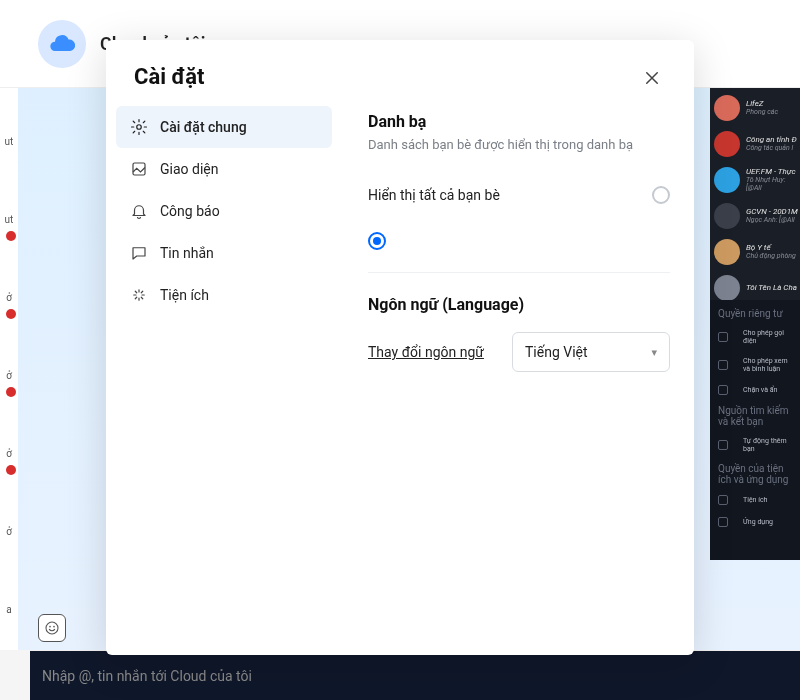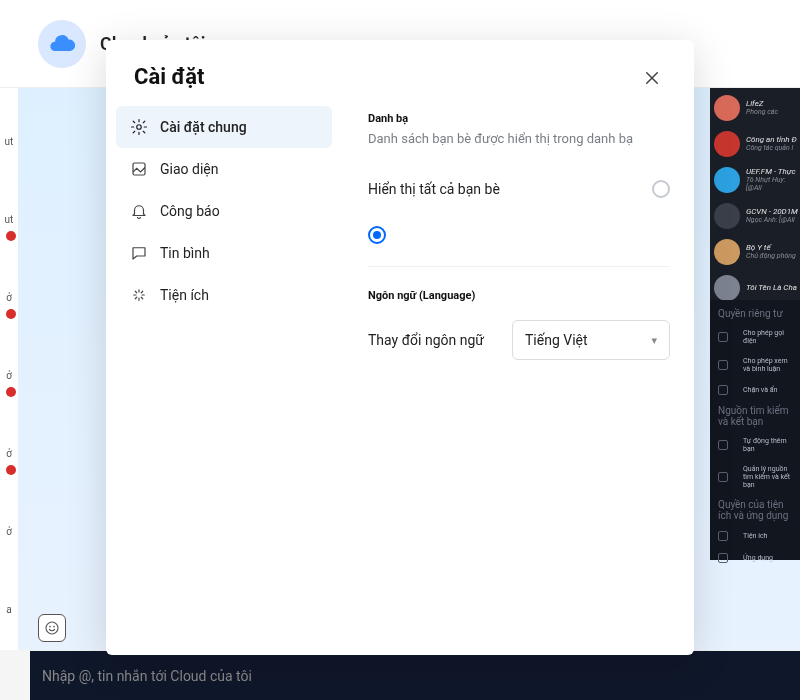--- a/index.html
+++ b/index.html
@@ -39,29 +39,29 @@
 
     
     .sidebar { width: 236px; padding: 2px 10px; }
     .sidebar-item { display: flex; align-items: center; gap: 12px; padding: 12px 14px; border-radius: 6px; font-size: 14px; color: #222; cursor: pointer; }
     .sidebar-item.active { background: #eef4fb; font-weight: 500; }
     .sidebar-item .ic { width: 18px; height: 18px; display:flex; align-items:center; justify-content:center; color:#444;}
     .sidebar-item.active .ic, .sidebar-item.active span { color: #222; }
 
     
     .content { flex: 1; padding: 4px 24px 0 14px; }
-    .section-title { font-size: 11px; font-weight: 700; color: #111; margin-bottom: 6px; padding-top: 4px;}
+    .section-title { font-size: 16px; font-weight: 700; color: #111; margin-bottom: 6px; padding-top: 4px;}
     .section-desc { font-size: 13px; color: #7a7f87; margin-bottom: 20px; }
     .radio-row { display: flex; justify-content: space-between; align-items: center; padding: 14px 0; font-size: 14px; color: #222; cursor: pointer; }
     .radio { width: 18px; height: 18px; border-radius: 50%; border: 2px solid #c5c9d0; position: relative; flex-shrink:0;}
     .radio.on { border-color: #0068ff; }
     .radio.on::after { content: ""; position: absolute; inset: 3px; border-radius: 50%; background: #0068ff; }
     .divider { height: 1px; background: #eef0f2; margin: 8px 0 18px; }
     .lang-row { display: flex; justify-content: space-between; align-items: center; padding-top: 12px;}
-    .lang-label { font-size: 14px; color: #222; }
+    .lang-label { font-size: 14px; color: #222; text-decoration: underline; }
     .select { width: 158px; height: 40px; border: 1px solid #d8dce1; border-radius: 6px; display: flex; align-items: center; justify-content: space-between; padding: 0 12px; font-size: 14px; color: #222; cursor: pointer; background:#fff;}
     .select .chev { color: #888; font-size: 11px; }
   </style>
 </head>
 <body>
 
 <div class="bg-header">
   <div class="bg-avatar">
     <svg viewBox="0 0 24 24">
         <path fill="#3a8eff" d="M19 18H6a4 4 0 0 1 0-8 6 6 0 0 1 11.6-1.8A4.5 4.5 0 0 1 19 18z"></path>
@@ -163,24 +163,20 @@
       <span>Cho phép xem và bình luận</span>
     </div>
   <div class="rp2-row">
       <span class="rp2-icon"></span>
       <span>Chặn và ẩn</span>
     </div>
   <div class="rp2-hdr">Nguồn tìm kiếm và kết bạn</div>
   <div class="rp2-row">
       <span class="rp2-icon"></span>
       <span>Tự động thêm bạn</span>
-    </div>
-  <div class="rp2-row">
-      <span class="rp2-icon"></span>
-      <span>Quản lý nguồn tìm kiếm và kết bạn</span>
     </div>
   <div class="rp2-hdr">Quyền của tiện ích và ứng dụng</div>
   <div class="rp2-row">
       <span class="rp2-icon"></span>
       <span>Tiện ích</span>
     </div>
   <div class="rp2-row">
       <span class="rp2-icon"></span>
       <span>Ứng dụng</span>
     </div>
@@ -223,21 +219,21 @@
               </svg>
             </span>
           <span>Công báo</span>
         </div>
         <div class="sidebar-item">
           <span class="ic">
               <svg width="18" height="18" viewBox="0 0 24 24">
                 <path d="M4 5h16v11H9l-5 4V5z" fill="none" stroke="currentColor" stroke-width="1.6" stroke-linejoin="round"></path>
               </svg>
             </span>
-          <span>Tin bình</span>
+          <span>Tin nhắn</span>
         </div>
         <div class="sidebar-item">
           <span class="ic">
               <svg width="18" height="18" viewBox="0 0 24 24">
                 <path d="M5 12h3m8 0h3M12 5v3m0 8v3M7 7l2 2m6 6l2 2M17 7l-2 2M9 15l-2 2" stroke="currentColor" stroke-width="1.6" stroke-linecap="round"></path>
               </svg>
             </span>
           <span>Tiện ích</span>
         </div>
       </div>

